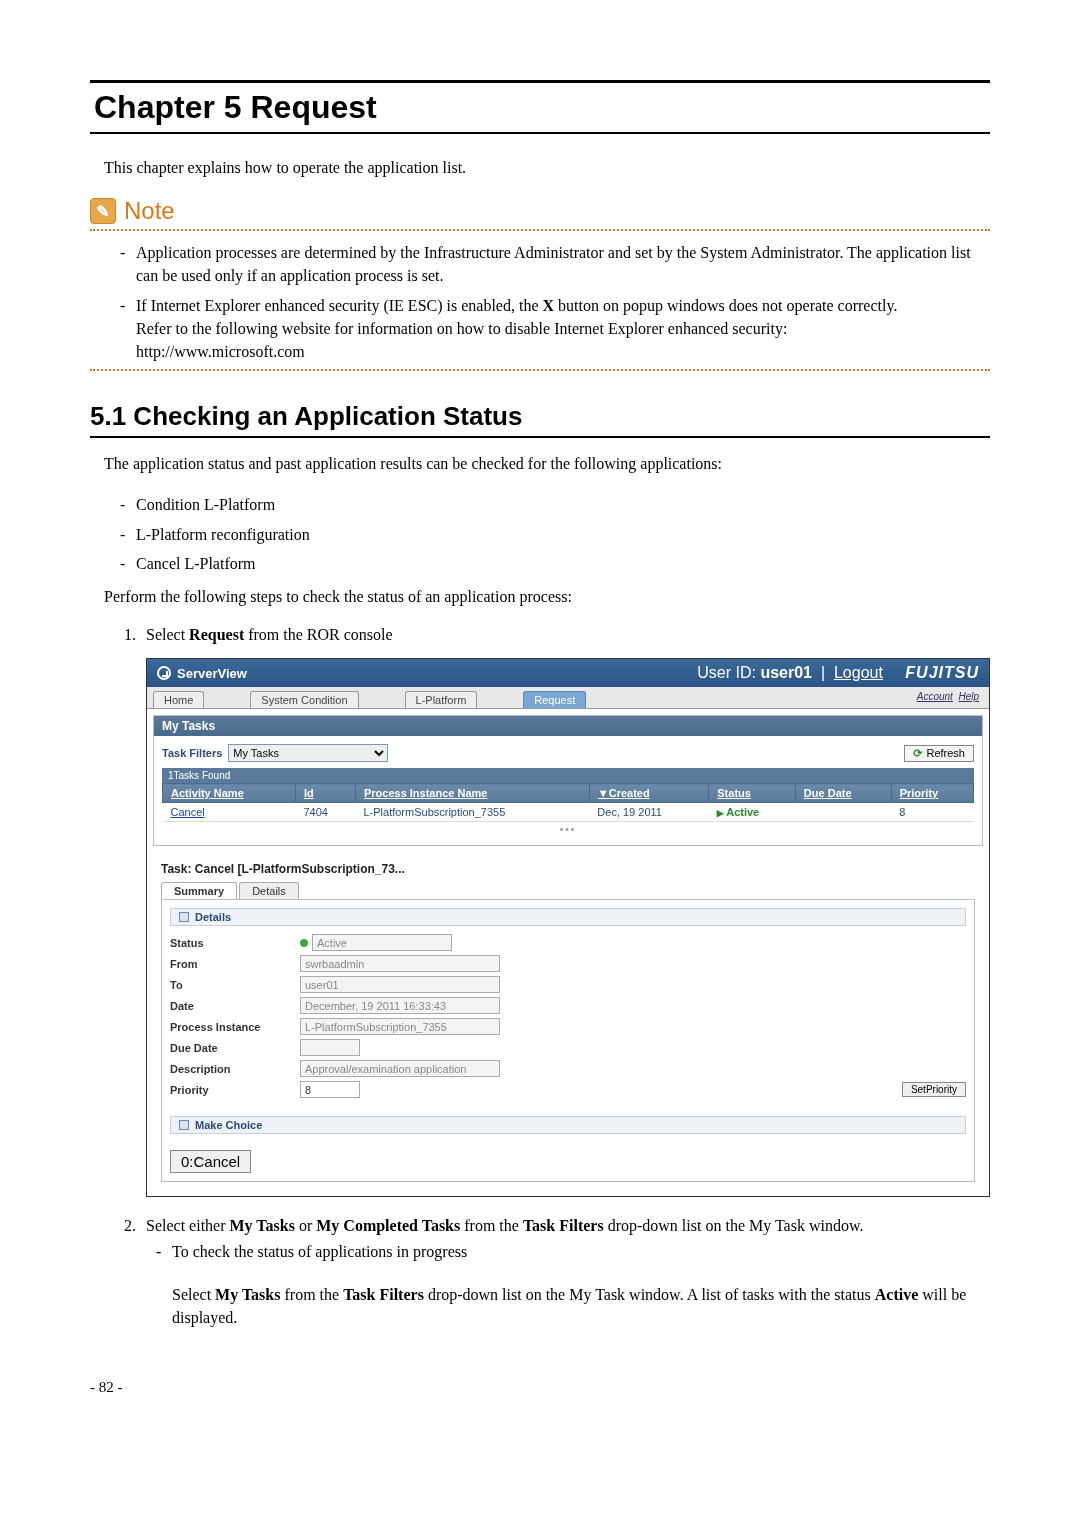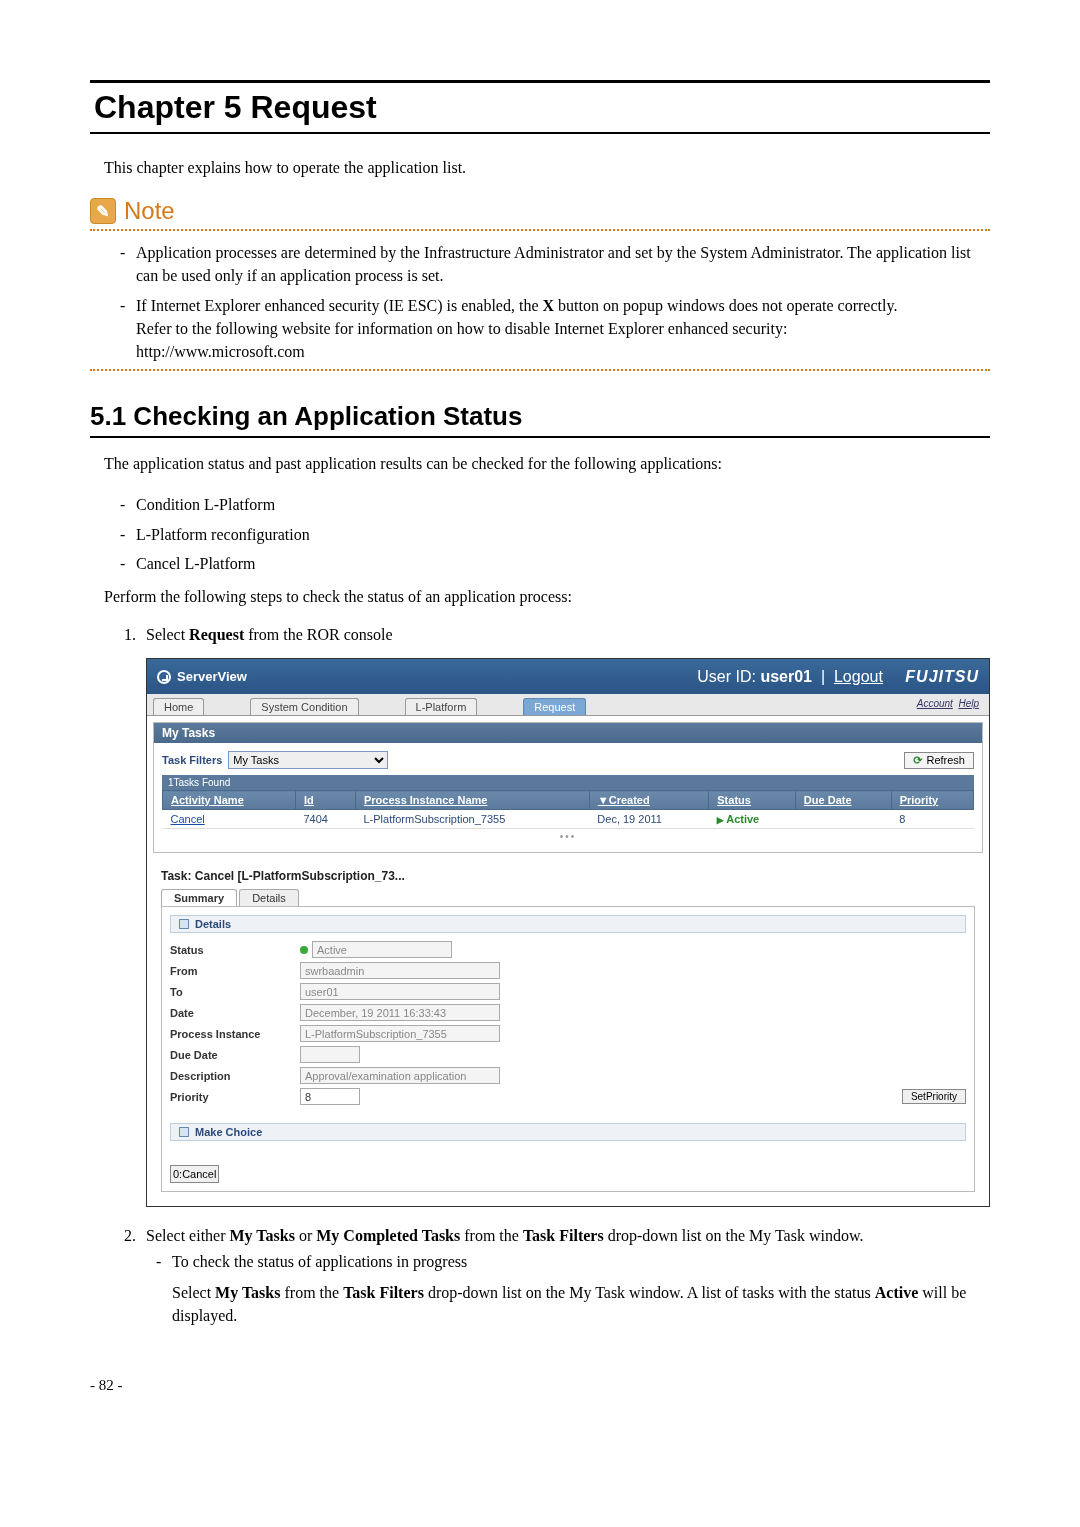--- a/index.html
+++ b/index.html
@@ -18,21 +18,21 @@
   .ol-list { list-style:decimal; margin-left:50px; font-size:16px; }
   .ol-list > li { margin:8px 0; padding-left:6px; }
   .sub-bullets { list-style:none; margin:8px 0 8px 10px; }
   .sub-bullets li { position:relative; padding-left:16px; margin:6px 0; }
   .sub-bullets li::before { content:"-"; position:absolute; left:0; }
   .indent-p { margin:10px 0 4px 26px; font-size:16px; line-height:1.45; }
   .page-num { text-align:left; font-size:15px; margin-top:50px; }
 
   
   .app-mock { border:1px solid #333; margin:14px 0 20px 0; font-family: Arial, sans-serif; font-size:11px; color:#333; background:#fff; overflow:hidden; }
-  .app-header { background: linear-gradient(#3a6a9a,#2a5485); color:#fff; display:flex; align-items:center; padding:4px 10px; font-size:13px; font-weight:bold; position:relative; height:35px;}
+  .app-header { background: linear-gradient(#3a6a9a,#2a5485); color:#fff; display:flex; align-items:center; padding:4px 10px; font-size:13px; font-weight:bold; position:relative; height:28px;}
   .app-header .logo-icon { width:14px;height:14px;border:2px solid #fff;border-radius:50%;margin-right:6px; position:relative;}
   .app-header .logo-icon::after{content:"";position:absolute;left:3px;top:3px;width:4px;height:4px;border-right:2px solid #fff;border-bottom:2px solid #fff;}
   .app-header-right { position:absolute; right:10px; font-size:16px; font-weight:normal;}
   .app-header-right a { color:#fff; text-decoration:underline; }
   .brand-r { margin-left:18px; font-style:italic; font-weight:bold; letter-spacing:1px;}
   .tabs-row { background:#e8e8e8; border-bottom:1px solid #999; padding:0 6px; display:flex; align-items:flex-end; height:22px; position:relative;gap:44px;}
   .tab { background:#eee; border:1px solid #999; border-bottom:none; padding:2px 10px; font-size:11px; color:#444; margin-right:2px; border-radius:3px 3px 0 0; cursor:pointer;}
   .tab.active { background:#7aa7d4; color:#fff; border-color:#5a87b4;}
   .tabs-right { position:absolute; right:10px; top:4px; font-size:10px;}
   .tabs-right a{ color:#336; text-decoration:underline;font-style:italic;}
@@ -58,21 +58,21 @@
   .dtab.active{ background:#fff; font-weight:bold;}
   .detail-panel { border:1px solid #bbb; margin:0 8px 8px 8px; padding:8px;}
   .section-bar { background:#eef2f7; border:1px solid #c4d0de; padding:2px 8px; color:#2a4a7a; font-weight:bold; font-size:11px; margin-bottom:8px; display:flex; align-items:center; gap:6px;}
   .section-bar .sq{ width:10px;height:10px;border:1px solid #6a8aac; background:#d8e4f0;}
   .form-row { display:flex; align-items:center; margin:4px 0;}
   .form-row .lbl { width:130px; font-weight:bold; font-size:11px; color:#333;}
   .form-row input[type=text]{ font-size:11px; padding:1px 4px; border:1px solid #aaa; background:#f4f4f4; color:#888; width:200px; height:17px;}
   .form-row input.short{ width:60px; background:#fff; color:#333;}
   .form-row .act-dot{ width:8px;height:8px;border-radius:50%;background:#3aaa3a;display:inline-block;margin-right:4px;}
   .setprio { border:1px solid #888; background:#f0f0f0; padding:1px 8px; font-size:10px; margin-left:6px; cursor:pointer;}
-  .choice-btn { border:1px solid #888; background:#f0f0f0; padding:2px 2px; font-size:11px; cursor:pointer; margin-top:16px;}
+  .choice-btn { border:1px solid #888; background:#f0f0f0; padding:2px 10px; font-size:15px; cursor:pointer; margin-top:8px;}
   .bold { font-weight:bold; }
 </style>
 </head>
 <body>
 
 <h1 class="chapter-title"><span class="chapter-title-inner">Chapter 5 Request</span></h1>
 
 <p class="body-text">This chapter explains how to operate the application list.</p>
 
 <div class="note-box">
@@ -226,21 +226,21 @@
         </div>
       </div>
     </div>
   </li>
 
   <li>
     <span>Select either </span><span class="bold">My Tasks</span><span> or </span><span class="bold">My Completed Tasks</span><span> from the </span><span class="bold">Task Filters</span><span> drop-down list on the My Task window.</span>
     <ul class="sub-bullets">
       <li>
         <span>To check the status of applications in progress</span>
-        <p class="indent-p" style="margin-left:0; margin-top:10px;">
+        <p class="indent-p" style="margin-left:0; margin-top:22px;">
           <span>Select </span><span class="bold">My Tasks</span><span> from the </span><span class="bold">Task Filters</span><span> drop-down list on the My Task window. A list of tasks with the status </span><span class="bold">Active</span><span> will be displayed.</span>
         </p>
       </li>
     </ul>
   </li>
 </ol>
 
 <div class="page-num">- 82 -</div>
 
 </body></html>

